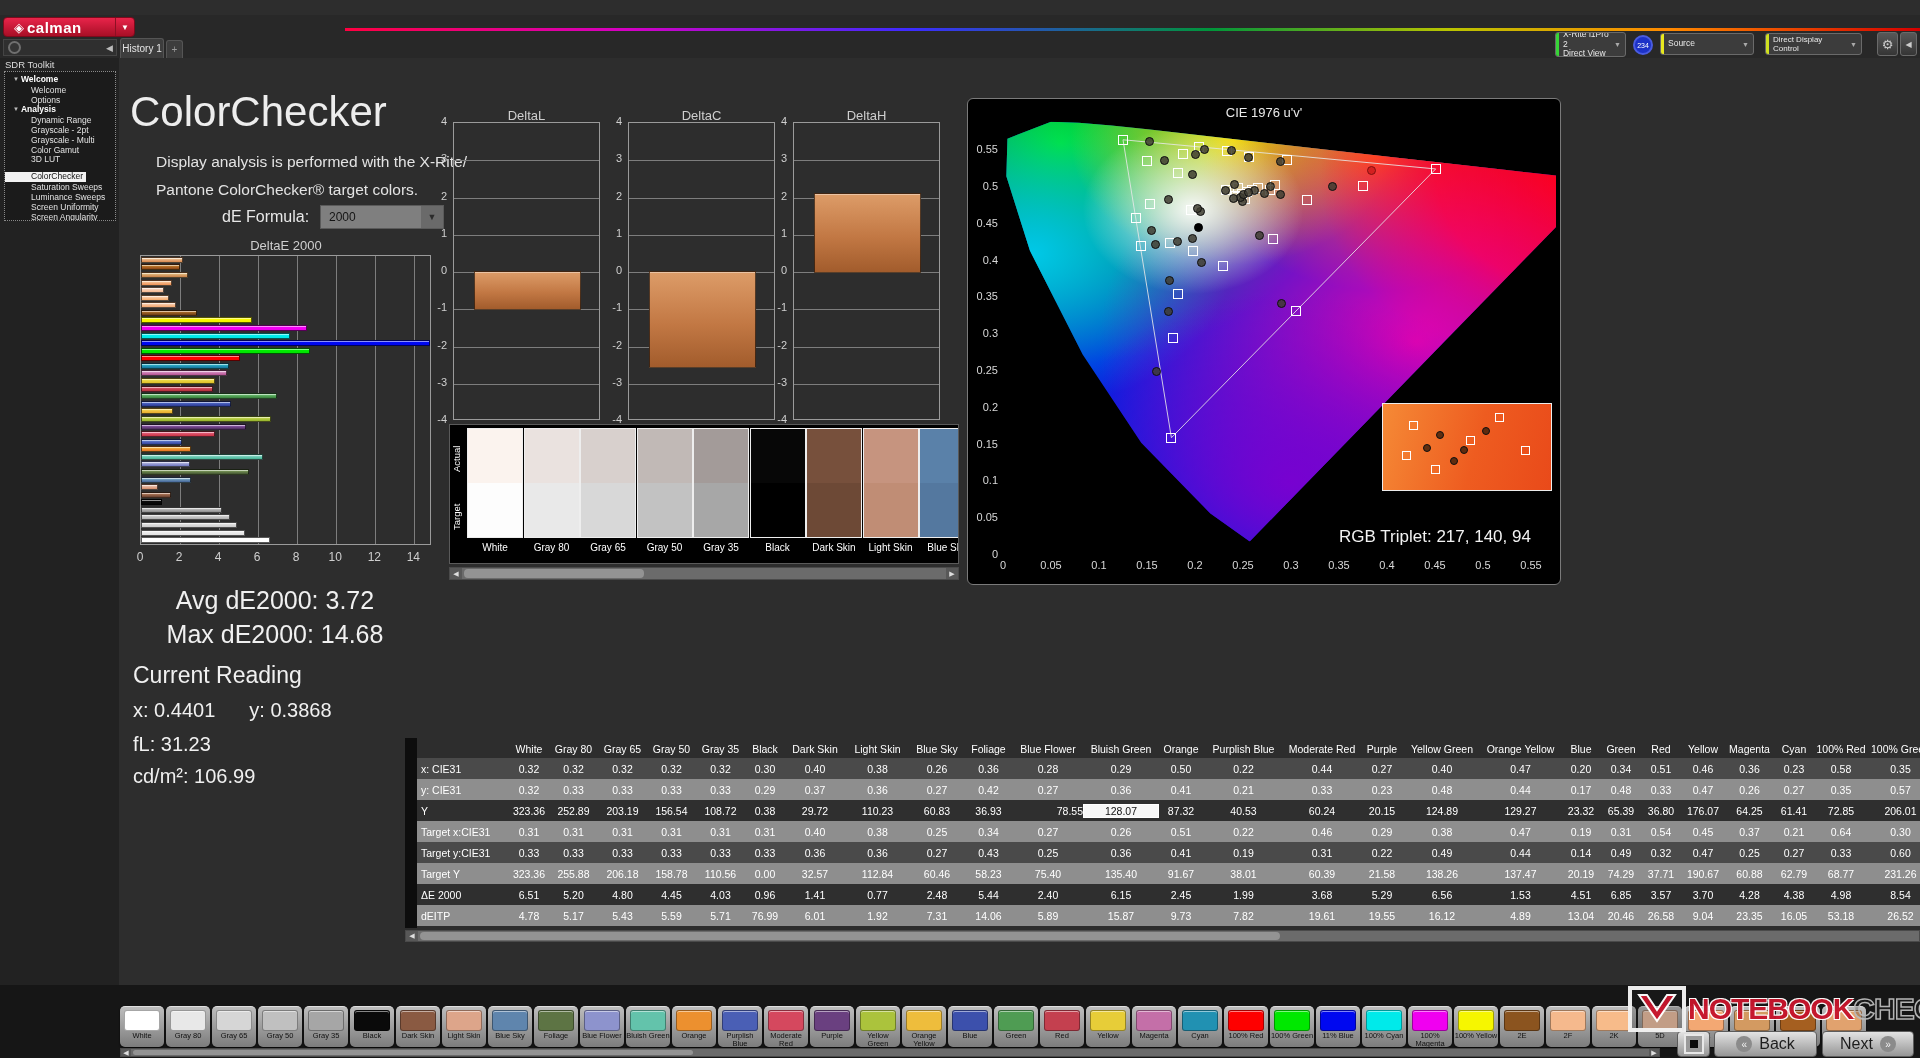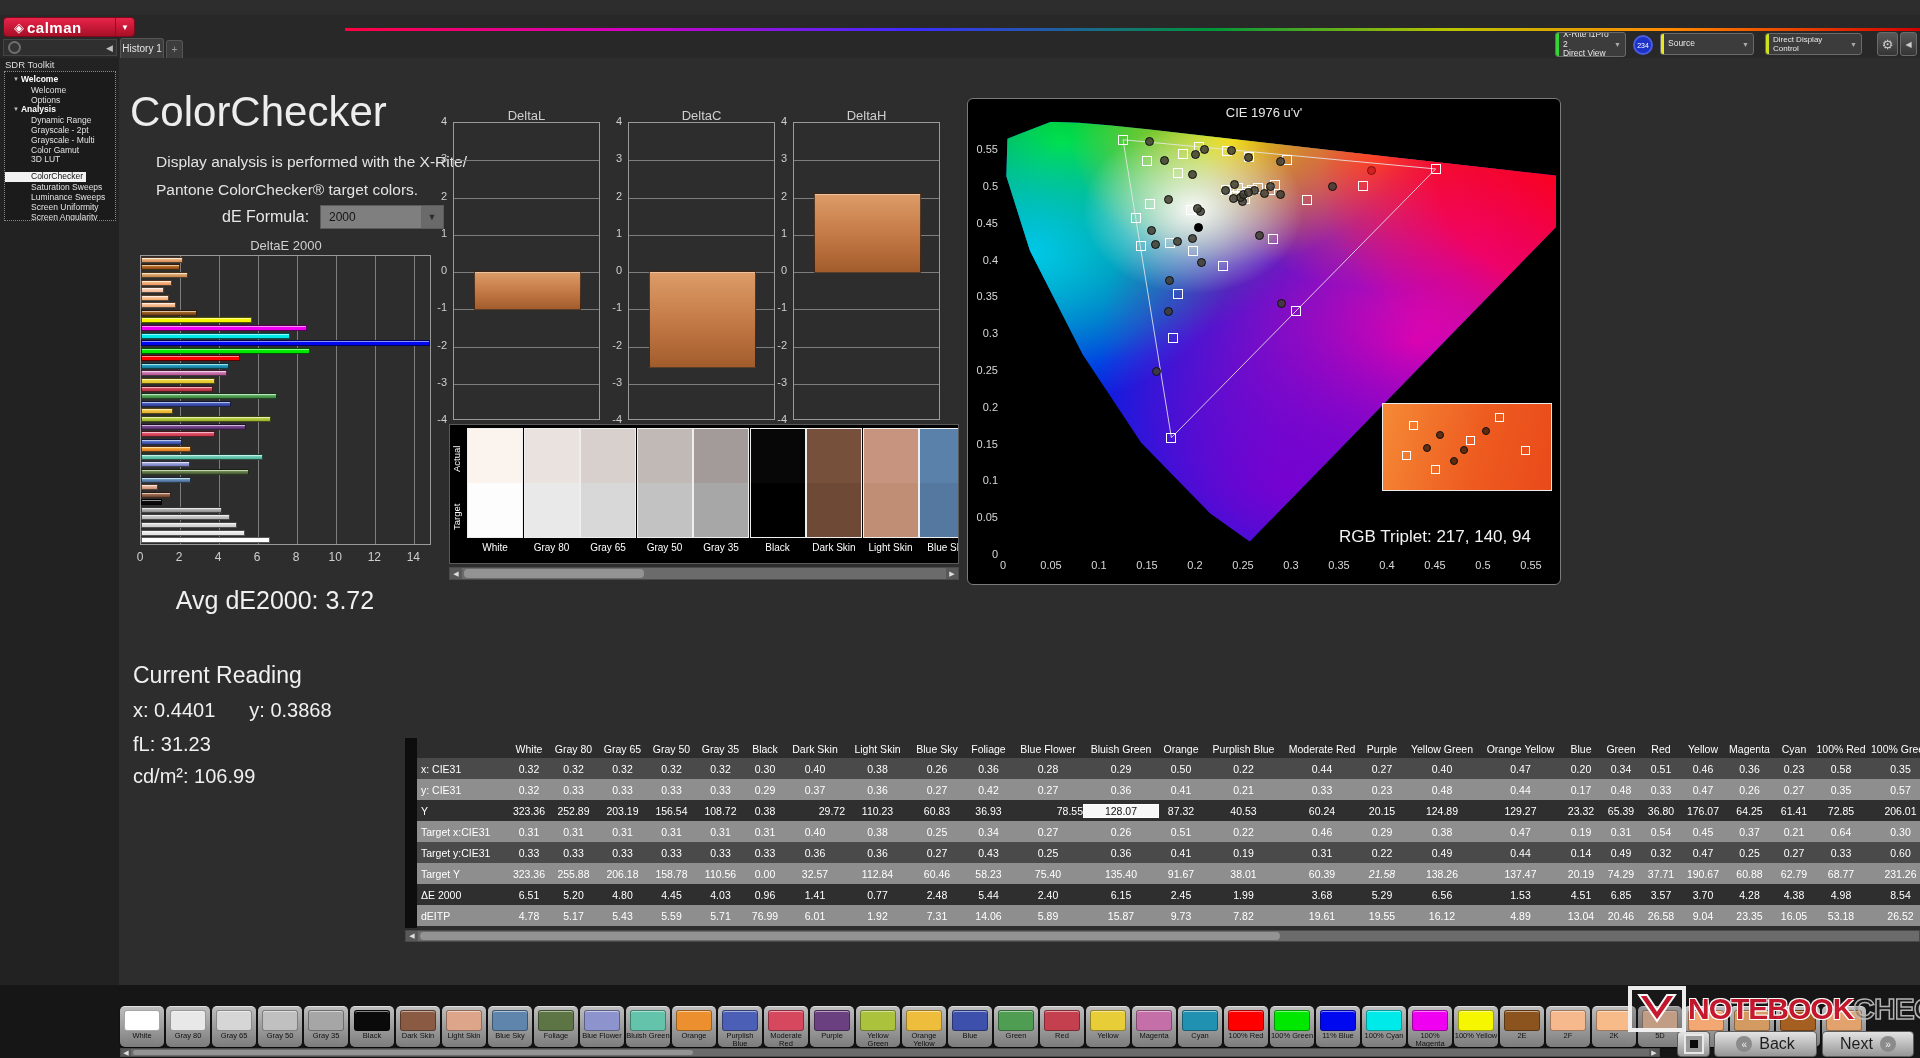--- a/index.html
+++ b/index.html
@@ -559,20 +559,21 @@
         <div class="cie-pt-c" style="left: 76.8px; top: 41.8px; width: 8px; height: 8px; background: rgba(60, 30, 10, 0.8);"></div>
         <div class="cie-pt-c" style="left: 99.2px; top: 22.8px; width: 8px; height: 8px; background: rgba(60, 30, 10, 0.8);"></div>
         <div class="cie-pt-c" style="left: 40px; top: 39.52px; width: 8px; height: 8px; background: rgba(60, 30, 10, 0.8);"></div>
         <div class="cie-pt-c" style="left: 67.2px; top: 53.2px; width: 8px; height: 8px; background: rgba(60, 30, 10, 0.8);"></div>
       </div>
     <div id="rgb-triplet">RGB Triplet: 217, 140, 94</div>
   </div>
 
   <div id="stats-avgmax" class="abs">
     <div>Avg dE2000: 3.72</div>
+    <div>Max dE2000: 14.68</div>
   </div>
   <div id="stat-current" class="abs">Current Reading</div>
   <div id="stat-xy" class="abs">
     <span>x: 0.4401</span><span class="gap"></span><span>y: 0.3868</span>
   </div>
   <div id="stat-fl" class="abs">fL: 31.23</div>
   <div id="stat-cd" class="abs">cd/m²: 106.99</div>
 
   <div id="table" class="abs">
     <div class="gutter"></div>
@@ -664,21 +665,21 @@
         <div class="tcell" style="width: 65px;">0.57</div>
       </div>
       <div class="trow" style="top: 62px; background: rgb(47, 47, 47);">
         <div class="tlabel">Y</div>
         <div class="tcell" style="width: 40px;">323.36</div>
         <div class="tcell" style="width: 49px;">252.89</div>
         <div class="tcell" style="width: 49px;">203.19</div>
         <div class="tcell" style="width: 49px;">156.54</div>
         <div class="tcell" style="width: 49px;">108.72</div>
         <div class="tcell" style="width: 40px;">0.38</div>
-        <div class="tcell" style="width: 60px; text-align: right;">29.72</div>
+        <div class="tcell" style="width: 60px;">29.72</div>
         <div class="tcell" style="width: 65px;">110.23</div>
         <div class="tcell" style="width: 54px;">60.83</div>
         <div class="tcell" style="width: 49px;">36.93</div>
         <div class="tcell" style="width: 70px; text-align: right;">78.55</div>
         <div class="tcell hl" style="width: 76px;">128.07</div>
         <div class="tcell" style="width: 44px;">87.32</div>
         <div class="tcell" style="width: 81px;">40.53</div>
         <div class="tcell" style="width: 76px;">60.24</div>
         <div class="tcell" style="width: 44px;">20.15</div>
         <div class="tcell" style="width: 76px;">124.89</div>
@@ -760,21 +761,21 @@
         <div class="tcell" style="width: 40px;">0.00</div>
         <div class="tcell" style="width: 60px;">32.57</div>
         <div class="tcell" style="width: 65px;">112.84</div>
         <div class="tcell" style="width: 54px;">60.46</div>
         <div class="tcell" style="width: 49px;">58.23</div>
         <div class="tcell" style="width: 70px;">75.40</div>
         <div class="tcell" style="width: 76px;">135.40</div>
         <div class="tcell" style="width: 44px;">91.67</div>
         <div class="tcell" style="width: 81px;">38.01</div>
         <div class="tcell" style="width: 76px;">60.39</div>
-        <div class="tcell" style="width: 44px; font-style: italic;">21.58</div>
+        <div class="tcell" style="width: 44px;">21.58</div>
         <div class="tcell" style="width: 76px;">138.26</div>
         <div class="tcell" style="width: 81px;">137.47</div>
         <div class="tcell" style="width: 40px;">20.19</div>
         <div class="tcell" style="width: 40px;">74.29</div>
         <div class="tcell" style="width: 40px;">37.71</div>
         <div class="tcell" style="width: 44px;">190.67</div>
         <div class="tcell" style="width: 49px;">60.88</div>
         <div class="tcell" style="width: 40px;">62.79</div>
         <div class="tcell" style="width: 54px;">68.77</div>
         <div class="tcell" style="width: 65px;">231.26</div>

